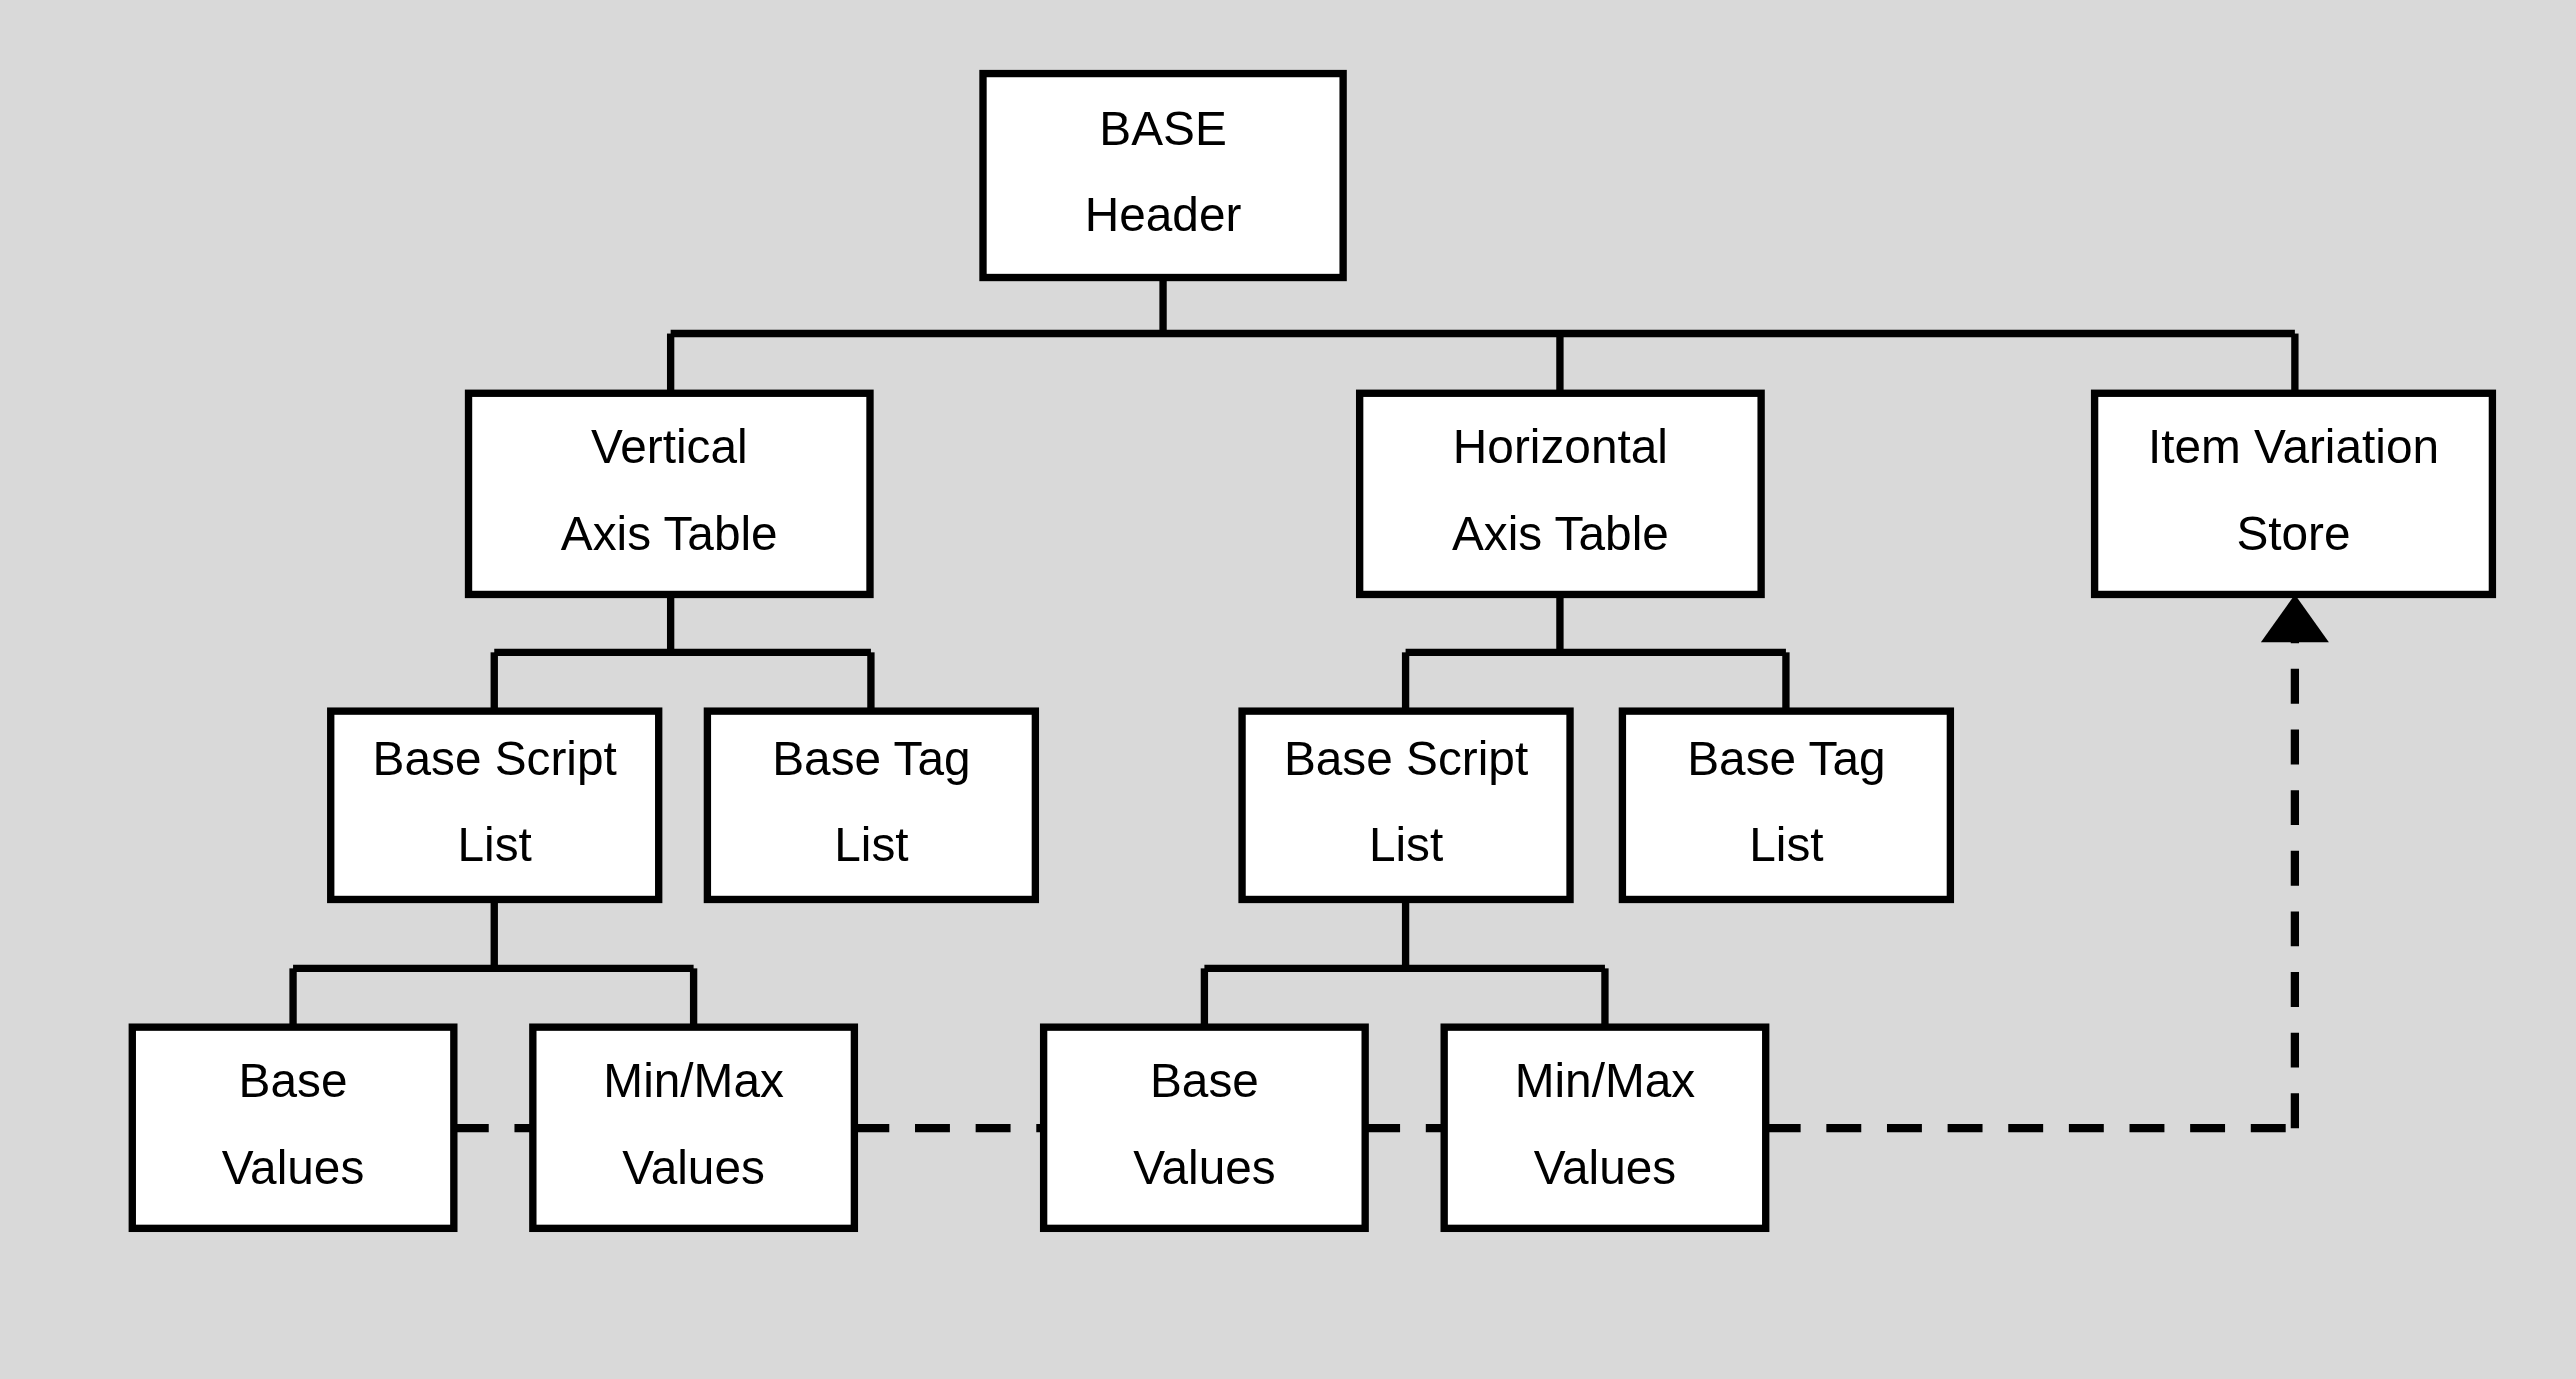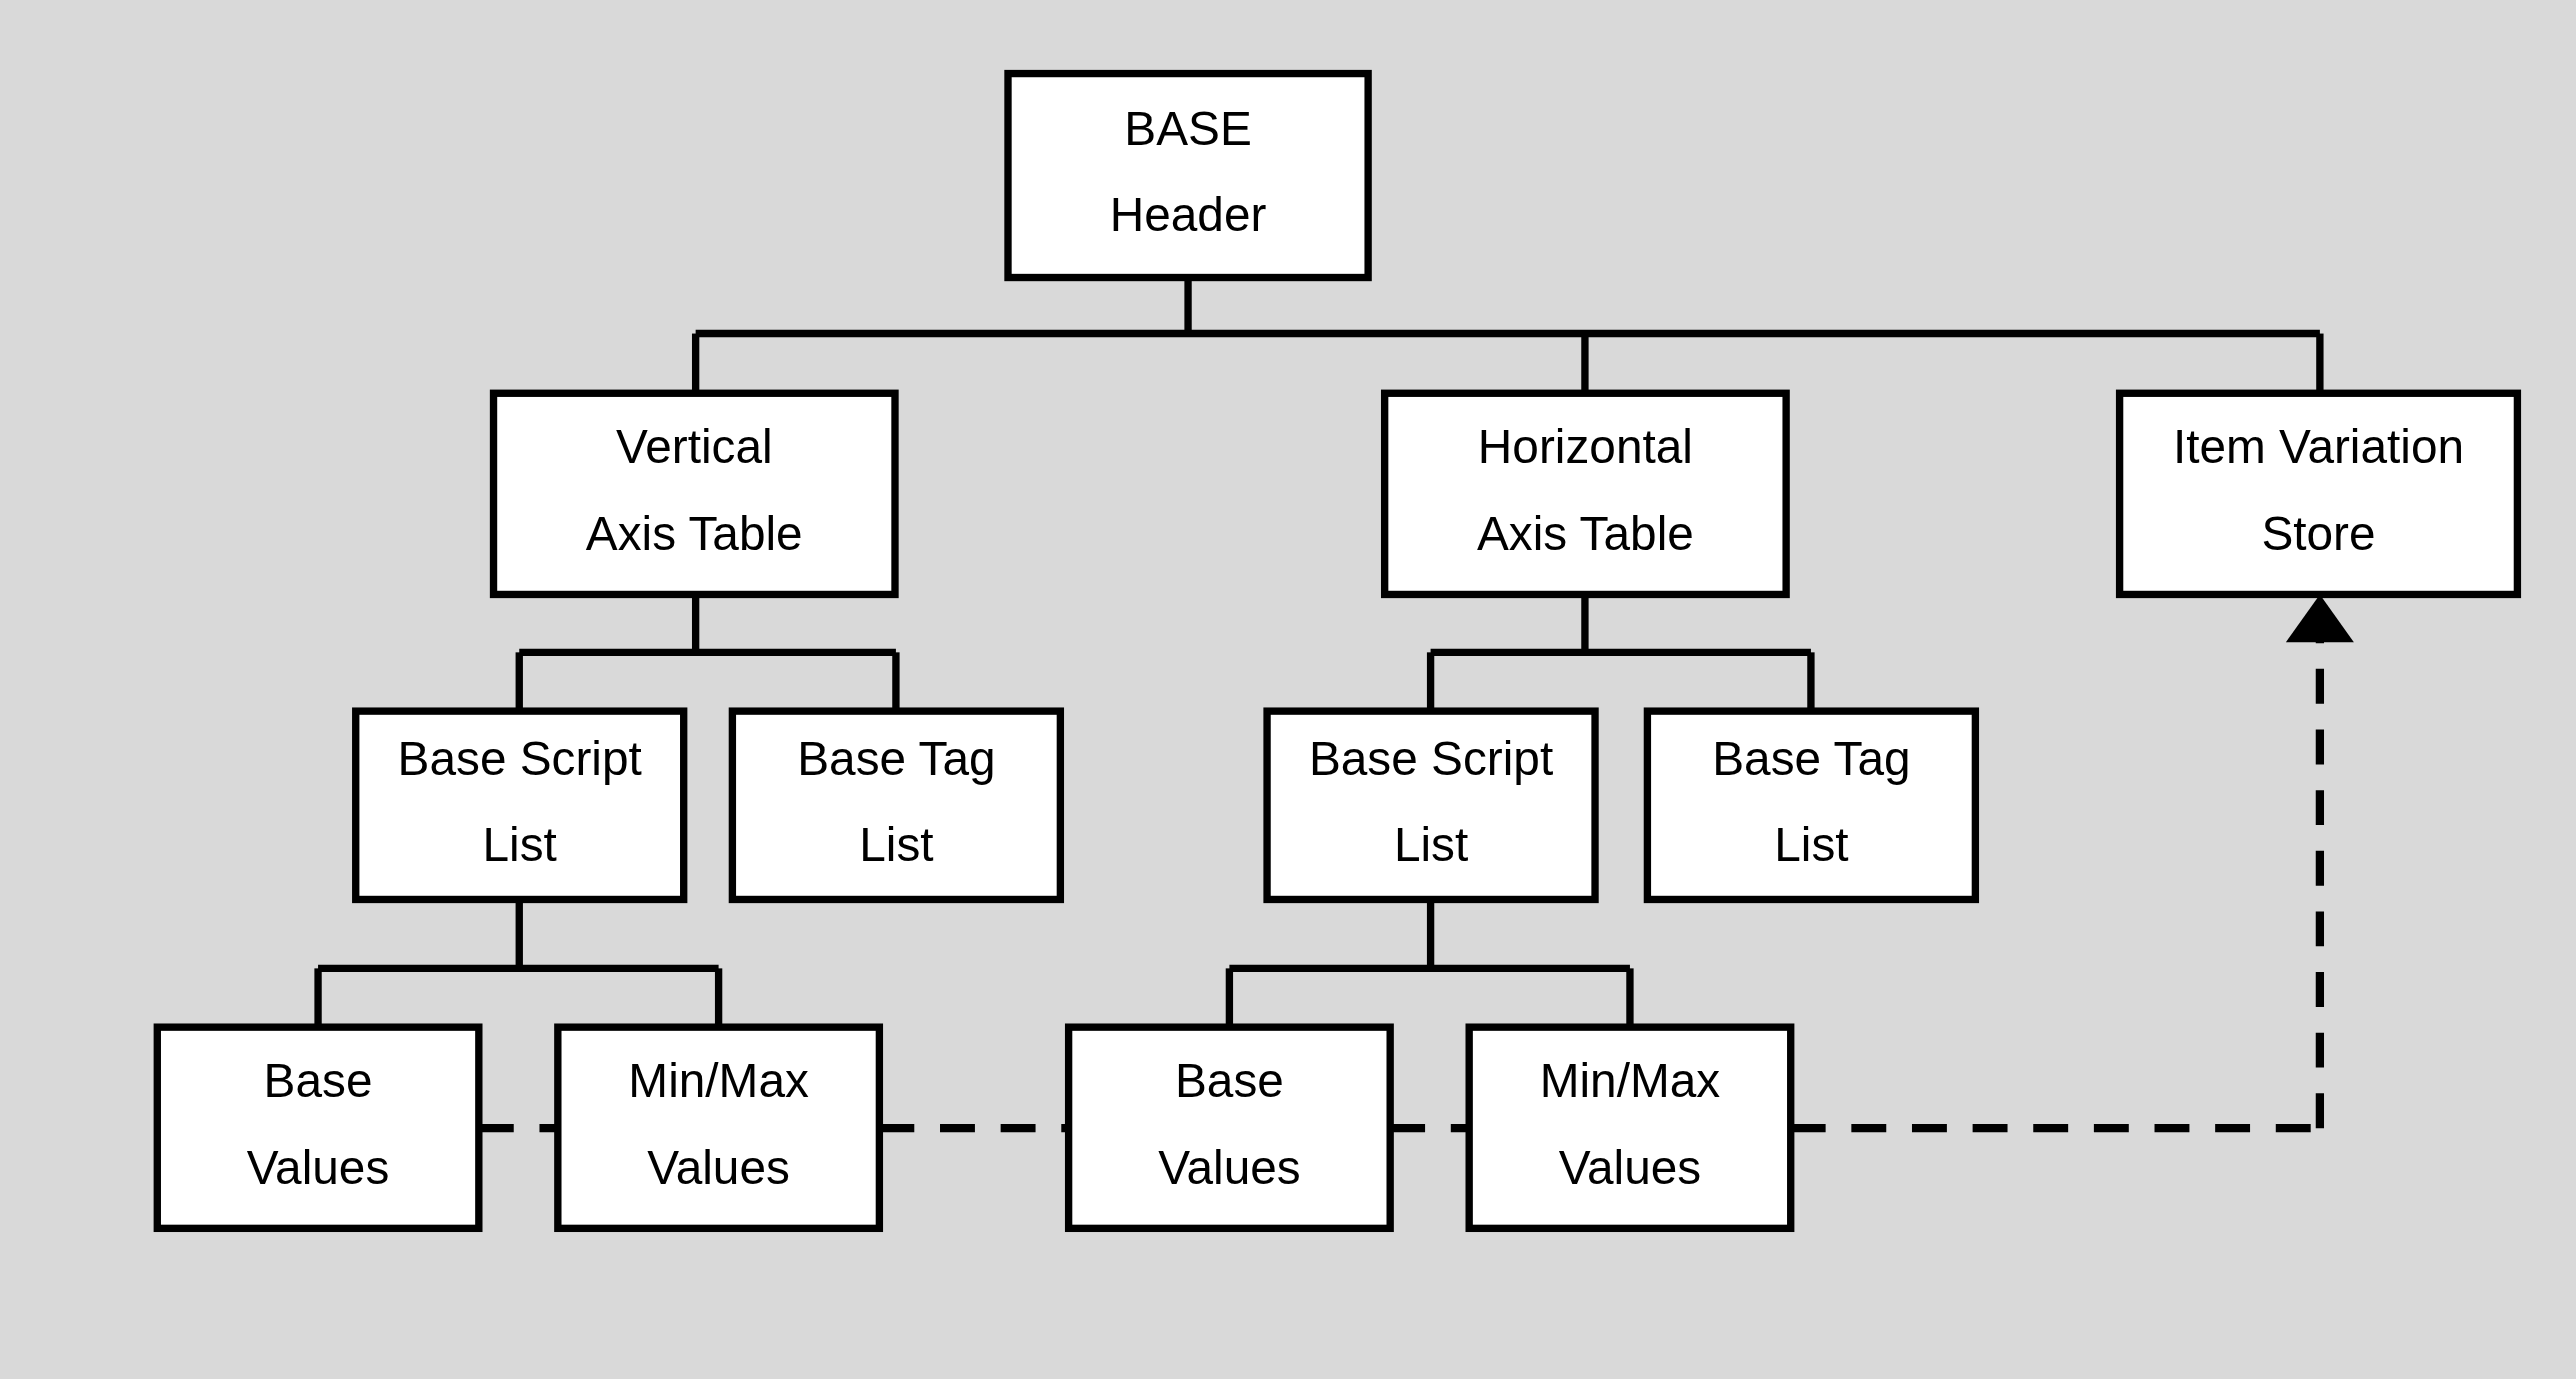--- a/index.html
+++ b/index.html
@@ -12,21 +12,20 @@
     width: 2576px;
     height: 1380px;
     overflow: hidden;
     font-family: "Liberation Sans", "DejaVu Sans", sans-serif;
   }
   #diagram-root {
     position: relative;
     width: 2156px;
     height: 1380px;
     background: #d9d9d9;
-    margin-left: 25px;
   }
   svg#diagram-canvas {
     position: absolute;
     top: 0;
     left: 0;
     width: 2576px;
     height: 1380px;
     display: block;
   }
   .node-rect {

